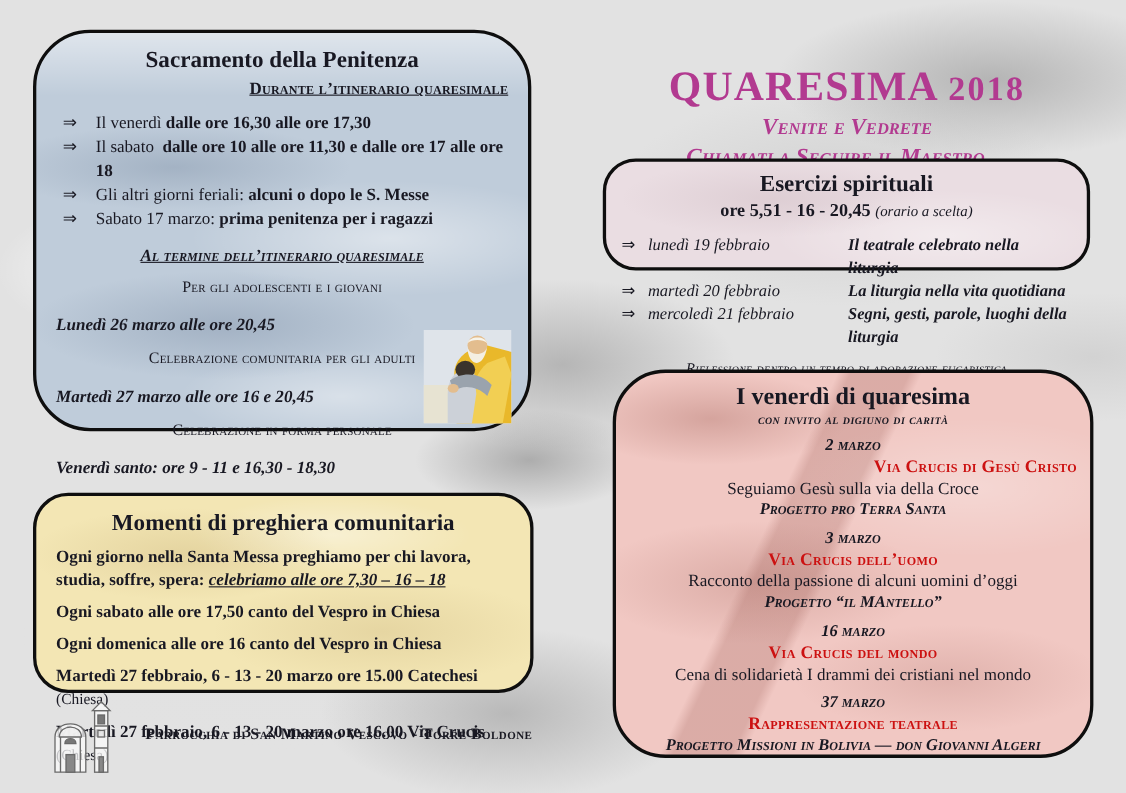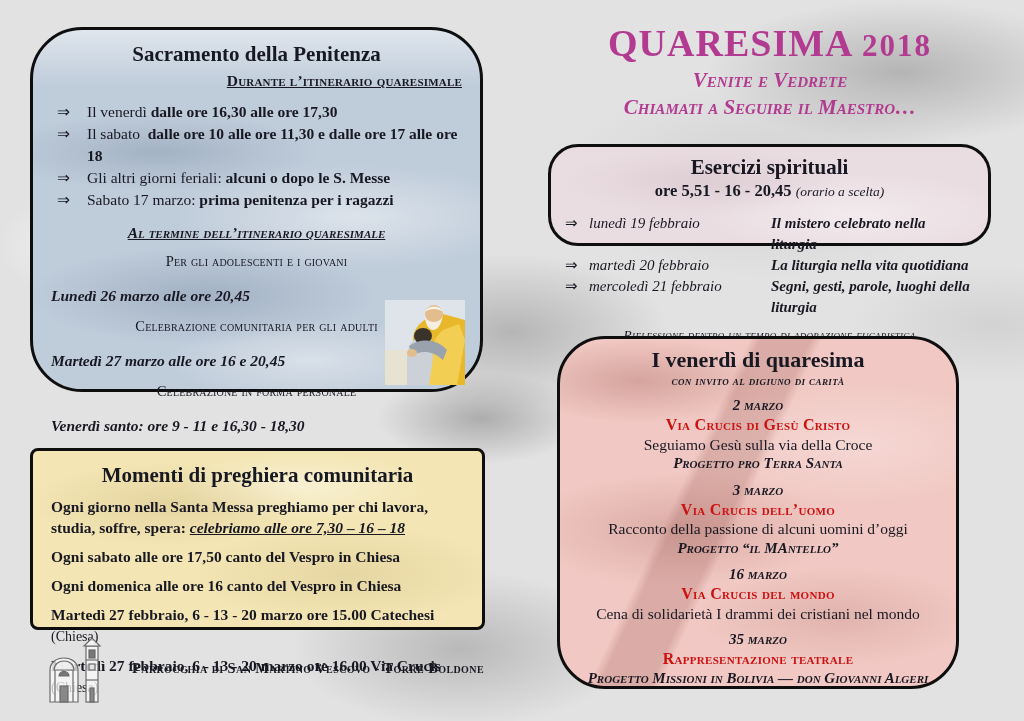--- a/index.html
+++ b/index.html
@@ -42,36 +42,36 @@
   .blist{margin-top:11px;}
   .brow{display:flex;font-size:15.5px;line-height:22px;}
   .brow .arr{width:30px;padding-left:6px;flex:none;}
   .after-head{margin-top:13px;text-align:center;font-weight:bold;font-style:italic;font-variant:small-caps;font-size:15.5px;}
   .sub-head{margin-top:11px;text-align:center;font-variant:small-caps;font-size:14.5px;letter-spacing:.2px;}
   .sub-line{margin-top:15px;font-weight:bold;font-style:italic;font-size:15.5px;line-height:22px;}
   #reconciliation-pic{position:absolute;left:352px;top:270px;width:80px;height:85px;}
 
   
   #momenti-box{
-    left:30px;top:448px;width:455px;height:182px;border-radius:8px;
+    left:30px;top:448px;width:455px;height:182px;border-radius:32px;
     padding:10px 18px;
     background-color:#f3e6b4;
     background-image:
       radial-gradient(ellipse 200px 60px at 30% 30%, rgba(170,140,80,.2), transparent 70%),
       radial-gradient(ellipse 220px 70px at 70% 70%, rgba(170,140,80,.18), transparent 70%),
       radial-gradient(ellipse 180px 50px at 60% 20%, rgba(255,255,255,.4), transparent 70%);
   }
   #momenti-box p{margin:8px 0 0 0;font-weight:bold;font-size:15.5px;line-height:21px;}
   #momenti-box h2{margin-top:2px;}
   #momenti-box .note{font-weight:normal;font-size:14px;}
   #momenti-box .iu{font-style:italic;text-decoration:underline;}
 
   
   #header{position:absolute;left:520px;top:22px;width:500px;text-align:center;}
-  #header .main-title{font-weight:bold;font-size:38px;letter-spacing:1px;line-height:42px;}
+  #header .main-title{font-weight:bold;font-size:38px;letter-spacing:1px;line-height:42px;margin-top:36px;}
   #header .year{font-size:31px;letter-spacing:2px;}
   #header .sub{font-weight:bold;font-style:italic;font-variant:small-caps;font-size:21px;line-height:27px;}
 
   
   #esercizi-box{
     left:548px;top:144px;width:443px;height:102px;border-radius:30px;
     padding:8px 14px;
     background-color:#eadde2;
     background-image:
       radial-gradient(ellipse 200px 50px at 35% 35%, rgba(150,120,130,.15), transparent 70%),
@@ -82,21 +82,21 @@
   #esercizi-box .time-line i{font-size:13.5px;}
   .erow{display:flex;font-size:15px;line-height:21px;}
   .erow .arr{width:24px;flex:none;}
   .erow .edate{width:182px;flex:none;font-style:italic;}
   .erow .etopic{font-weight:bold;font-style:italic;}
   .erows{margin-top:12px;}
   #esercizi-box .efoot{margin-top:9px;text-align:center;font-style:italic;font-variant:small-caps;font-size:13.5px;letter-spacing:.3px;}
 
   
   #venerdi-box{
-    left:557px;top:336px;width:402px;height:353px;border-radius:48px;
+    left:557px;top:336px;width:437px;height:353px;border-radius:48px;
     padding:8px 12px;text-align:center;
     background-color:#f1c8c3;
     background-image:
       radial-gradient(ellipse 180px 60px at 20% 12%, rgba(140,70,60,.28), transparent 70%),
       linear-gradient(115deg, transparent 34%, rgba(130,60,52,.20) 36%, rgba(130,60,52,.20) 45%, transparent 47%),
       radial-gradient(ellipse 220px 80px at 30% 55%, rgba(140,70,60,.22), transparent 70%),
       radial-gradient(ellipse 200px 70px at 70% 80%, rgba(140,70,60,.16), transparent 70%),
       radial-gradient(ellipse 240px 90px at 75% 30%, rgba(255,255,255,.28), transparent 70%);
   }
   #venerdi-box h2{font-size:22px;}
@@ -181,21 +181,21 @@
     <div class="sub">Chiamati a Seguire il Maestro…</div>
   </header>
 
   <section class="box" id="esercizi-box">
     <h2>Esercizi spirituali</h2>
     <div class="time-line"><b>ore 5,51 - 16 - 20,45</b> <i>(orario a scelta)</i></div>
     <div class="erows">
       <div class="erow">
         <span class="arr">⇒</span>
         <span class="edate">lunedì 19 febbraio</span>
-        <span class="etopic">Il mistero celebrato nella liturgia</span>
+        <span class="etopic">Il teatrale celebrato nella liturgia</span>
       </div>
       <div class="erow">
         <span class="arr">⇒</span>
         <span class="edate">martedì 20 febbraio</span>
         <span class="etopic">La liturgia nella vita quotidiana</span>
       </div>
       <div class="erow">
         <span class="arr">⇒</span>
         <span class="edate">mercoledì 21 febbraio</span>
         <span class="etopic">Segni, gesti, parole, luoghi della liturgia</span>
@@ -203,37 +203,37 @@
     </div>
     <div class="efoot">Riflessione dentro un tempo di adorazione eucaristica</div>
   </section>
 
   <section class="box" id="venerdi-box">
     <h2>I venerdì di quaresima</h2>
     <div class="vsub">con invito al digiuno di carità</div>
 
     <div class="ventry">
       <div class="vdate">2 marzo</div>
-      <div class="vname" style="color:#cc1111;">Via Crucis di Gesù Cristo</div>
+      <div class="vname" style="color:#cc1111;text-align:right;">Via Crucis di Gesù Cristo</div>
       <div class="vdesc">Seguiamo Gesù sulla via della Croce</div>
       <div class="vproj">Progetto pro Terra Santa</div>
     </div>
     <div class="ventry">
       <div class="vdate">3 marzo</div>
       <div class="vname" style="color:#cc1111;">Via Crucis dell’uomo</div>
       <div class="vdesc">Racconto della passione di alcuni uomini d’oggi</div>
       <div class="vproj">Progetto “il MAntello”</div>
     </div>
     <div class="ventry">
       <div class="vdate">16 marzo</div>
       <div class="vname" style="color:#cc1111;">Via Crucis del mondo</div>
       <div class="vdesc">Cena di solidarietà I drammi dei cristiani nel mondo</div>
     </div>
     <div class="ventry">
-      <div class="vdate">35 marzo</div>
+      <div class="vdate">37 marzo</div>
       <div class="vname" style="color:#cc1111;">Rappresentazione teatrale</div>
       <div class="vdesc"></div>
       <div class="vproj">Progetto Missioni in Bolivia — don Giovanni Algeri</div>
     </div>
   </section>
 
   <footer id="footer">
     <svg width="62" height="72" viewBox="0 0 62 72" xmlns="http://www.w3.org/2000/svg">
       <g stroke="#6a6a6a" stroke-width="1.2" fill="rgba(250,250,250,.75)">
         <path d="M4,34 C4,18 32,18 32,34 L32,66 L4,66 Z"></path>

